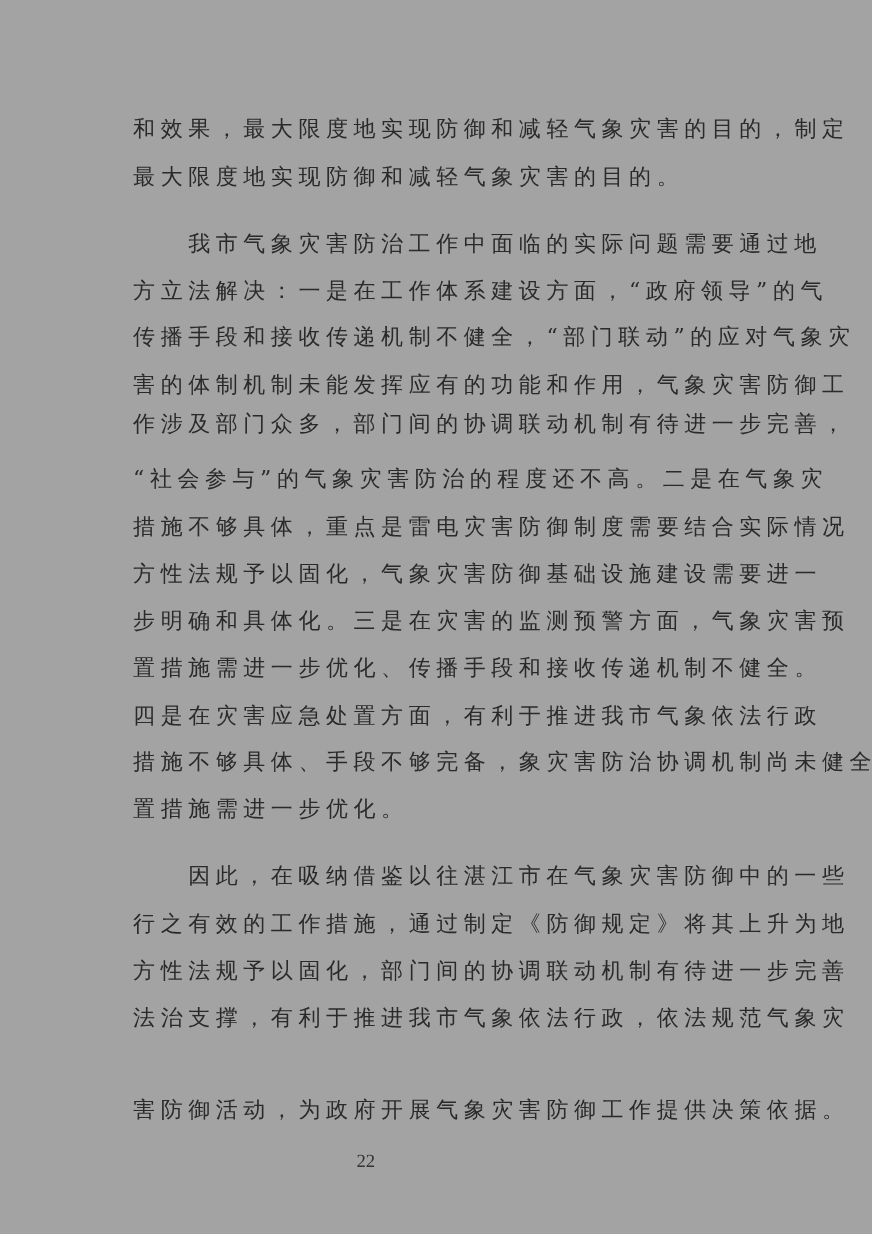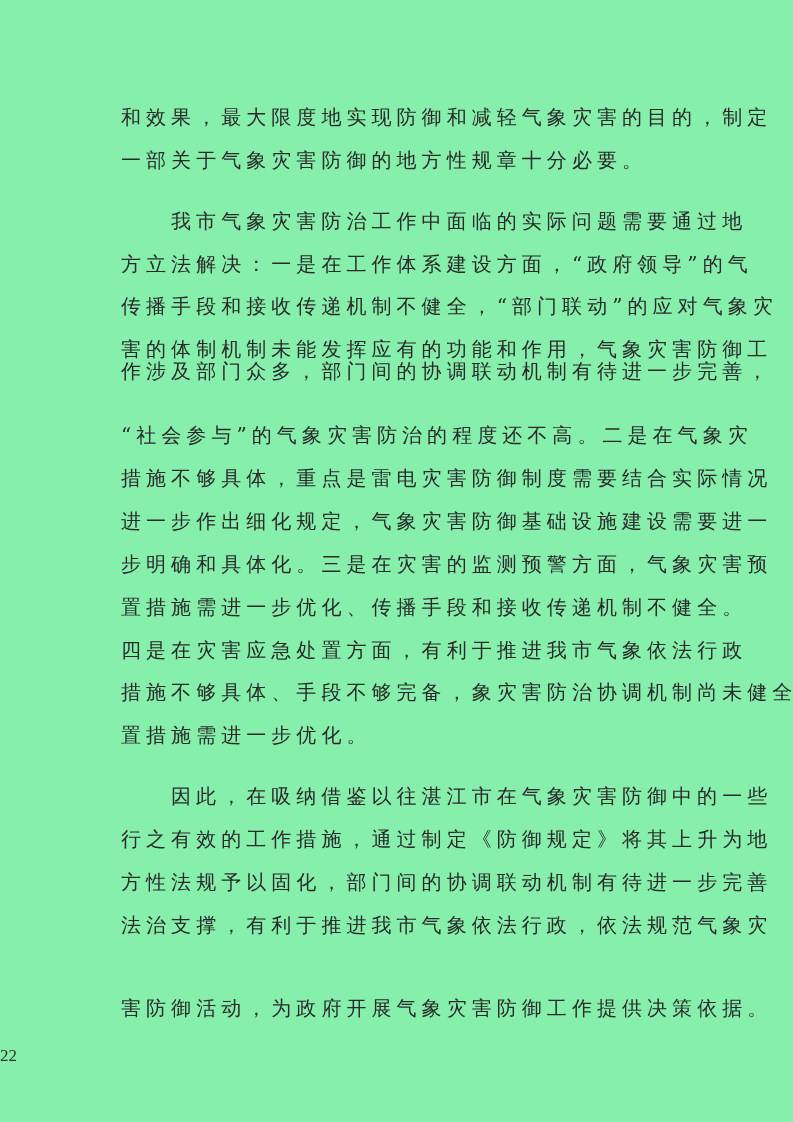--- a/index.html
+++ b/index.html
@@ -1,50 +1,50 @@
 <!DOCTYPE html>
 <html><head>
   <meta charset="utf-8">
   <style>
     html, body { margin: 0; padding: 0; background: #ffffff; }
     body { width: 793px; height: 1122px; position: relative; overflow: hidden; }
-    .page { position: absolute; left: 0; top: 0; width: 793px; height: 1122px; background: #86efac; }
+    .page { position: absolute; left: 0; top: 0; width: 793px; height: 1122px; background: #a3a3a3; }
     .body-text {
       position: absolute; left: 121px; width: 556px;
       font-family: "DejaVu Serif", serif;
       font-size: 20px; color: #2a2a2a;
     }
     .line {
       position: absolute; left: 0; white-space: nowrap;
       height: 26px; line-height: 26px;
       letter-spacing: 5.05px;
     }
     .page-number {
       position: absolute; left: 0; width: 665px; top: 1046px;
-      text-align: left;
+      text-align: center;
       font-family: "Liberation Serif", serif; font-size: 17px; color: #333;
     }
   </style>
 </head>
 <body>
 
 <div class="page">
   <div class="body-text">
 
     <div class="line" style="top:104px">和效果，最大限度地实现防御和减轻气象灾害的目的，制定</div>
-    <div class="line" style="top:147px">一部关于气象灾害防御的地方性规章十分必要。</div>
+    <div class="line" style="top:147px">最大限度地实现防御和减轻气象灾害的目的。</div>
 
     <div class="line" style="top:208px; left:25px">　我市气象灾害防治工作中面临的实际问题需要通过地</div>
     <div class="line" style="top:251px">方立法解决：一是在工作体系建设方面，“政府领导”的气</div>
     <div class="line" style="top:293px">传播手段和接收传递机制不健全，“部门联动”的应对气象灾</div>
     <div class="line" style="top:336px">害的体制机制未能发挥应有的功能和作用，气象灾害防御工</div>
-    <div class="line" style="top:358px">作涉及部门众多，部门间的协调联动机制有待进一步完善，</div>
+    <div class="line" style="top:372px">作涉及部门众多，部门间的协调联动机制有待进一步完善，</div>
     <div class="line" style="top:422px">“社会参与”的气象灾害防治的程度还不高。二是在气象灾</div>
     <div class="line" style="top:465px">措施不够具体，重点是雷电灾害防御制度需要结合实际情况</div>
-    <div class="line" style="top:508px">进一步作出细化规定，气象灾害防御基础设施建设需要进一</div>
+    <div class="line" style="top:508px">方性法规予以固化，气象灾害防御基础设施建设需要进一</div>
     <div class="line" style="top:551px">步明确和具体化。三是在灾害的监测预警方面，气象灾害预</div>
     <div class="line" style="top:594px">置措施需进一步优化、传播手段和接收传递机制不健全。</div>
     <div class="line" style="top:637px">四是在灾害应急处置方面，有利于推进我市气象依法行政</div>
     <div class="line" style="top:679px">措施不够具体、手段不够完备，象灾害防治协调机制尚未健全</div>
     <div class="line" style="top:722px">置措施需进一步优化。</div>
 
     <div class="line" style="top:783px; left:25px">　因此，在吸纳借鉴以往湛江市在气象灾害防御中的一些</div>
     <div class="line" style="top:826px">行之有效的工作措施，通过制定《防御规定》将其上升为地</div>
     <div class="line" style="top:869px">方性法规予以固化，部门间的协调联动机制有待进一步完善</div>
     <div class="line" style="top:912px">法治支撑，有利于推进我市气象依法行政，依法规范气象灾</div>

